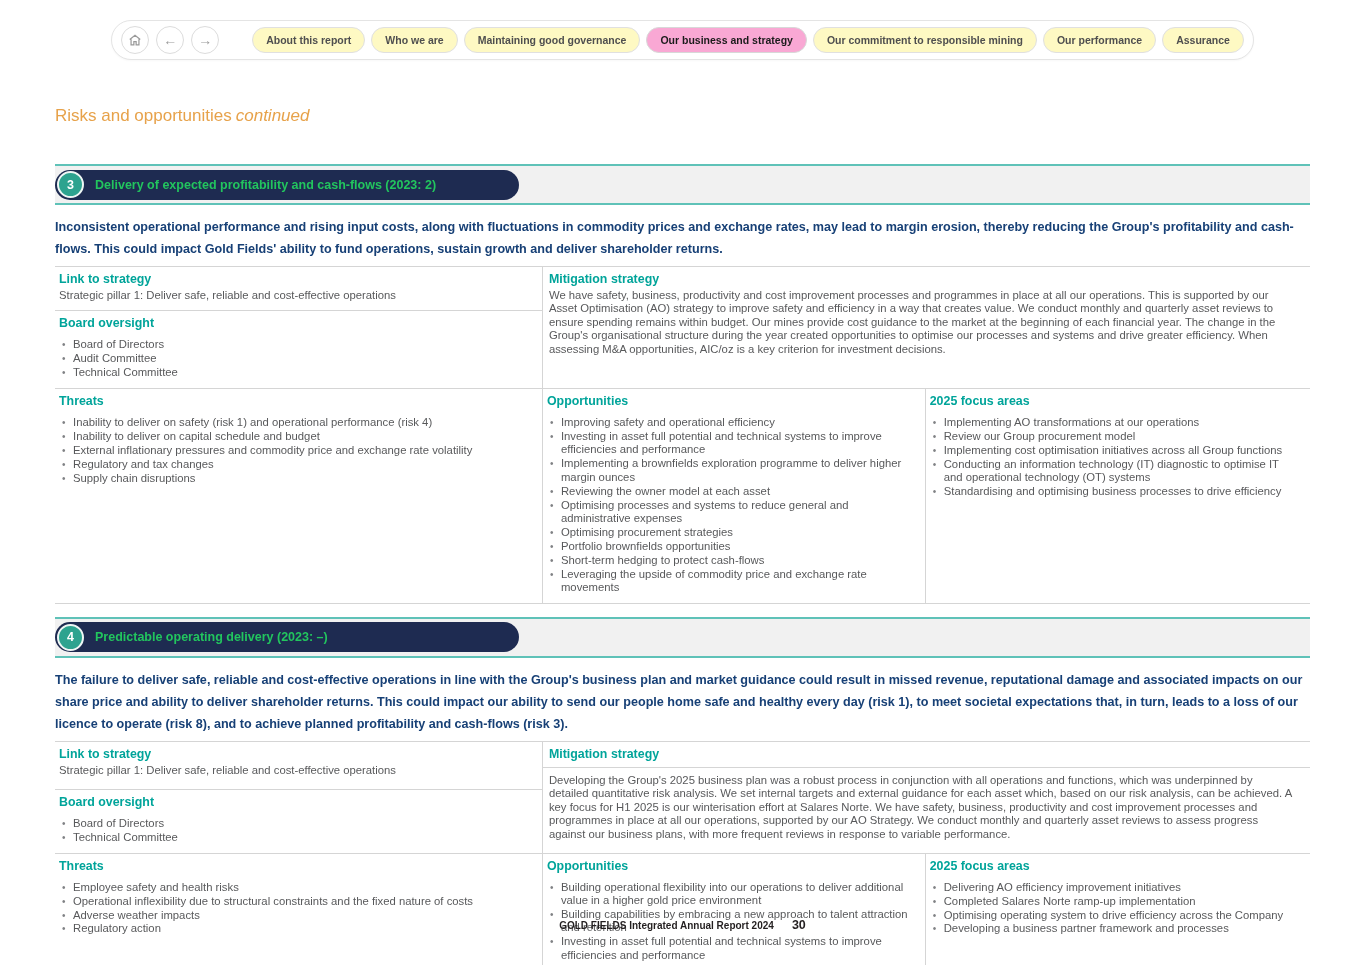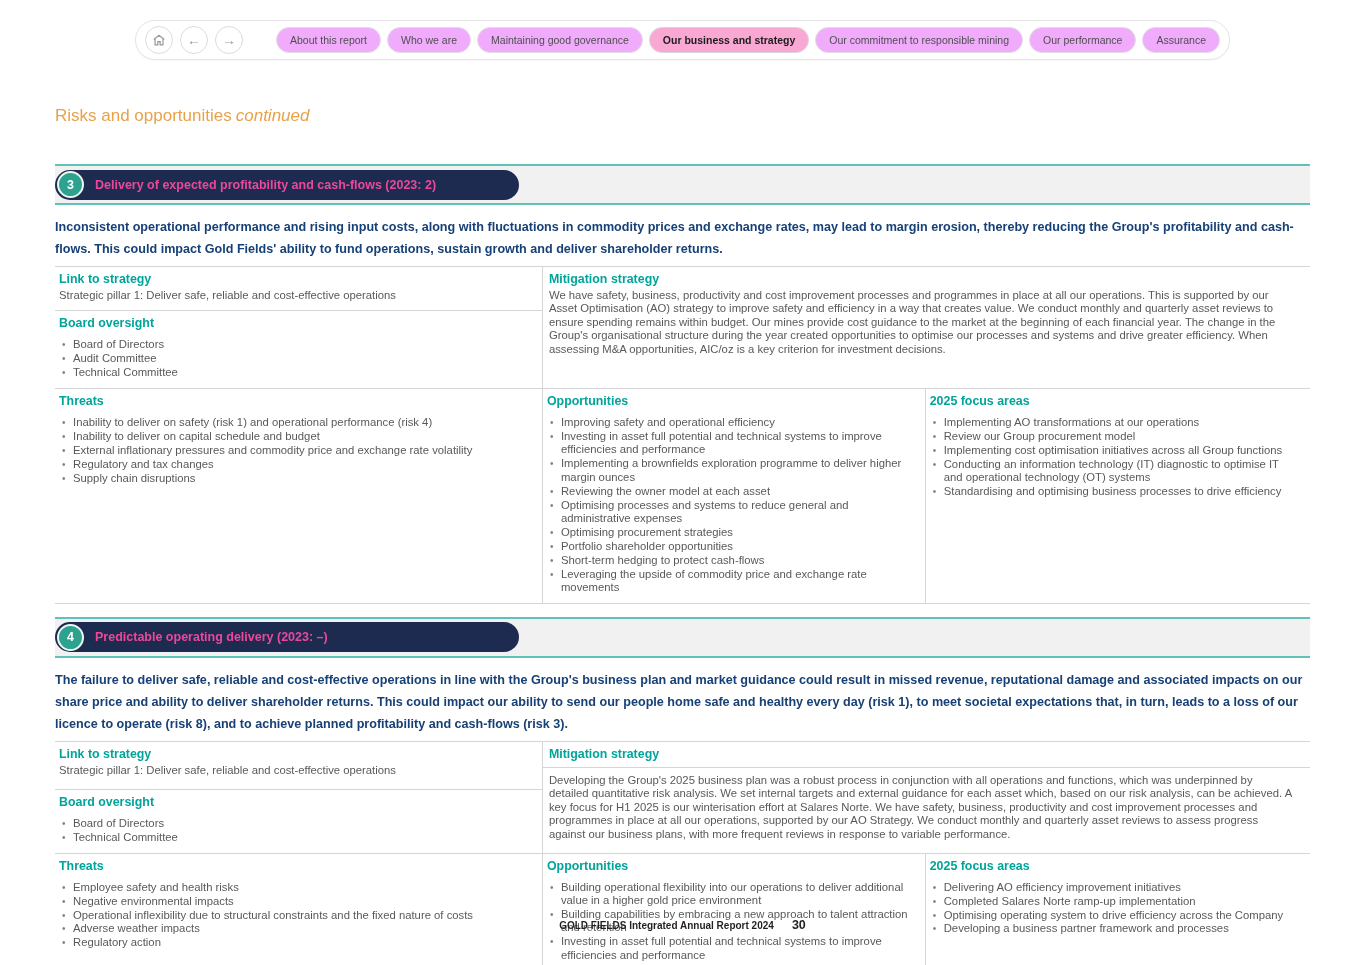--- a/index.html
+++ b/index.html
@@ -3,33 +3,33 @@
 <meta charset="utf-8">
 <style>
   * { margin:0; padding:0; box-sizing:border-box; }
   html,body { width:1365px; height:965px; background:#ffffff; font-family:"Liberation Sans", sans-serif; color:#58595b; overflow:hidden; }
 
   
   .nav-wrap { display:flex; justify-content:center; padding-top:20px; }
   .nav-bar { display:flex; align-items:center; gap:7px; border:1px solid #e4e4e4; border-radius:22px; padding:5px 9px; background:#fff; box-shadow:0 1px 2px rgba(0,0,0,0.03); }
   .nav-circle { width:28px; height:28px; border:1px solid #dcdcdc; border-radius:50%; display:flex; align-items:center; justify-content:center; color:#9a9a9a; font-size:14px; background:#fff; cursor:pointer; }
   .nav-pills { display:flex; align-items:center; gap:6px; margin-left:26px; }
-  .pill { border:1px solid #e0e0e0; border-radius:14px; padding:6px 13px; font-size:10.5px; color:#4f4f4f; background:#f0abfc; white-space:nowrap; cursor:pointer; }
+  .pill { border:1px solid #e0e0e0; border-radius:14px; padding:6px 13px; font-size:10.5px; color:#4f4f4f; background:#fef9c3; white-space:nowrap; cursor:pointer;font-weight:bold; }
   .pill.active { background:#f9a8d4; border-color:#d8d8d8; color:#1b1b1b; font-weight:bold; }
 
   
   .page-title { margin:46px 0 0 55px; font-size:17px; color:#e7a24a; }
   .page-title .cont { font-style:italic; margin-left:4px; }
 
   
   .section { margin:0 55px; width:1255px; }
   .sec-band { margin-top:0; background:#f1f1f1; border-top:2px solid #5fc2b8; border-bottom:2px solid #5fc2b8; height:41px; display:flex; align-items:center; }
   .risk-pill { background:#1e2b51; height:30px; width:464px; border-radius:16px; display:flex; align-items:center; }
   .risk-badge { width:27px; height:27px; border-radius:50%; background:#2da38f; border:2px solid #eef6f4; color:#fff; font-weight:bold; font-size:12.5px; display:flex; align-items:center; justify-content:center; margin-left:2px; flex:0 0 auto; }
-  .risk-title { color:#ec4899; font-weight:bold; font-size:12.5px; margin-left:11px; }
+  .risk-title { color:#22c55e; font-weight:bold; font-size:12.5px; margin-left:11px; }
   .risk-intro { margin-top:11px; color:#174076; font-weight:bold; font-size:12.6px; line-height:22px; }
 
   .risk-table { margin-top:6px; border-top:1px solid #d5d5d5; border-bottom:1px solid #d5d5d5; }
   .row-top { display:grid; grid-template-columns:38.8% 61.2%; border-bottom:1px solid #d5d5d5; }
   .row-bot { display:grid; grid-template-columns:38.8% 30.5% 30.7%; }
   .v-div { border-left:1px solid #d5d5d5; }
   .cell { padding:5px 12px 8px 4px; font-size:11.3px; line-height:13.4px; }
   .cell-heading { color:#00a49a; font-weight:bold; font-size:12.4px; line-height:15px; margin-bottom:2px; }
   .left-stack .cell:first-child { border-bottom:1px solid #d5d5d5; }
   .mit-cell { padding:5px 16px 8px 6px; font-size:11.3px; line-height:13.4px; }
@@ -128,21 +128,21 @@
       </div>
       <div class="cell v-div">
         <div class="cell-heading">Opportunities</div>
         <ul class="bullets">
             <li>Improving safety and operational efficiency</li>
             <li>Investing in asset full potential and technical systems to improve efficiencies and performance</li>
             <li>Implementing a brownfields exploration programme to deliver higher margin ounces</li>
             <li>Reviewing the owner model at each asset</li>
             <li>Optimising processes and systems to reduce general and administrative expenses</li>
             <li>Optimising procurement strategies</li>
-            <li>Portfolio shareholder opportunities</li>
+            <li>Portfolio brownfields opportunities</li>
             <li>Short-term hedging to protect cash-flows</li>
             <li>Leveraging the upside of commodity price and exchange rate movements</li>
           </ul>
       </div>
       <div class="cell v-div">
         <div class="cell-heading">2025 focus areas</div>
         <ul class="bullets">
             <li>Implementing AO transformations at our operations</li>
             <li>Review our Group procurement model</li>
             <li>Implementing cost optimisation initiatives across all Group functions</li>
@@ -182,21 +182,20 @@
           <div class="cell-heading">Mitigation strategy</div>
         </div>
         <div class="mit-body">Developing the Group's 2025 business plan was a robust process in conjunction with all operations and functions, which was underpinned by detailed quantitative risk analysis. We set internal targets and external guidance for each asset which, based on our risk analysis, can be achieved. A key focus for H1 2025 is our winterisation effort at Salares Norte. We have safety, business, productivity and cost improvement processes and programmes in place at all our operations, supported by our AO Strategy. We conduct monthly and quarterly asset reviews to assess progress against our business plans, with more frequent reviews in response to variable performance.</div>
       </div>
     </div>
     <div class="row-bot">
       <div class="cell">
         <div class="cell-heading">Threats</div>
         <ul class="bullets">
             <li>Employee safety and health risks</li>
-            <li>Negative environmental impacts</li>
             <li>Operational inflexibility due to structural constraints and the fixed nature of costs</li>
             <li>Adverse weather impacts</li>
             <li>Regulatory action</li>
           </ul>
       </div>
       <div class="cell v-div">
         <div class="cell-heading">Opportunities</div>
         <ul class="bullets">
             <li>Building operational flexibility into our operations to deliver additional value in a higher gold price environment</li>
             <li>Building capabilities by embracing a new approach to talent attraction and retention</li>

